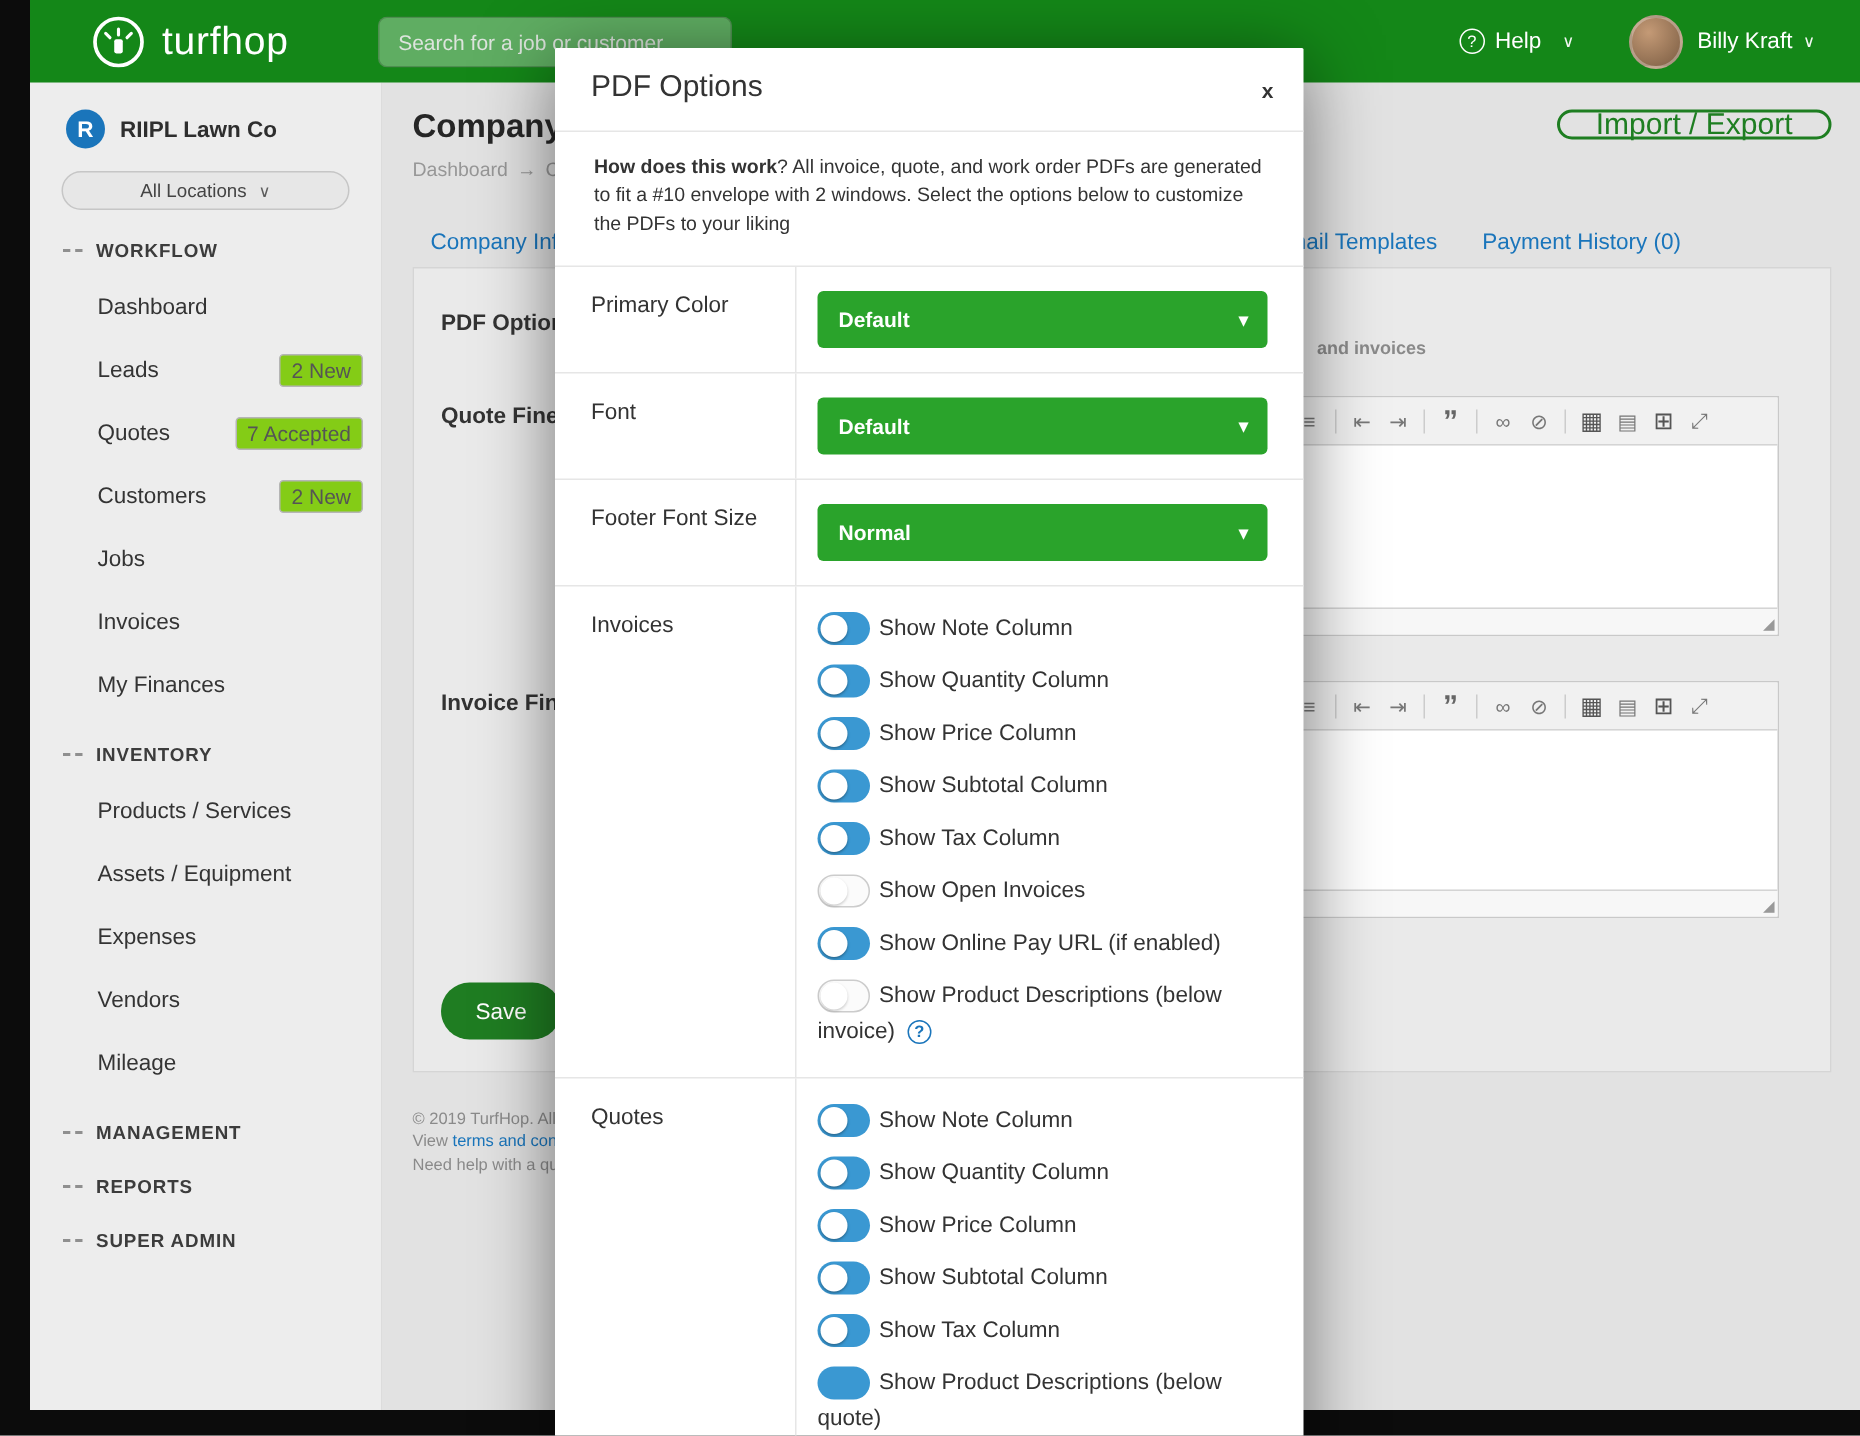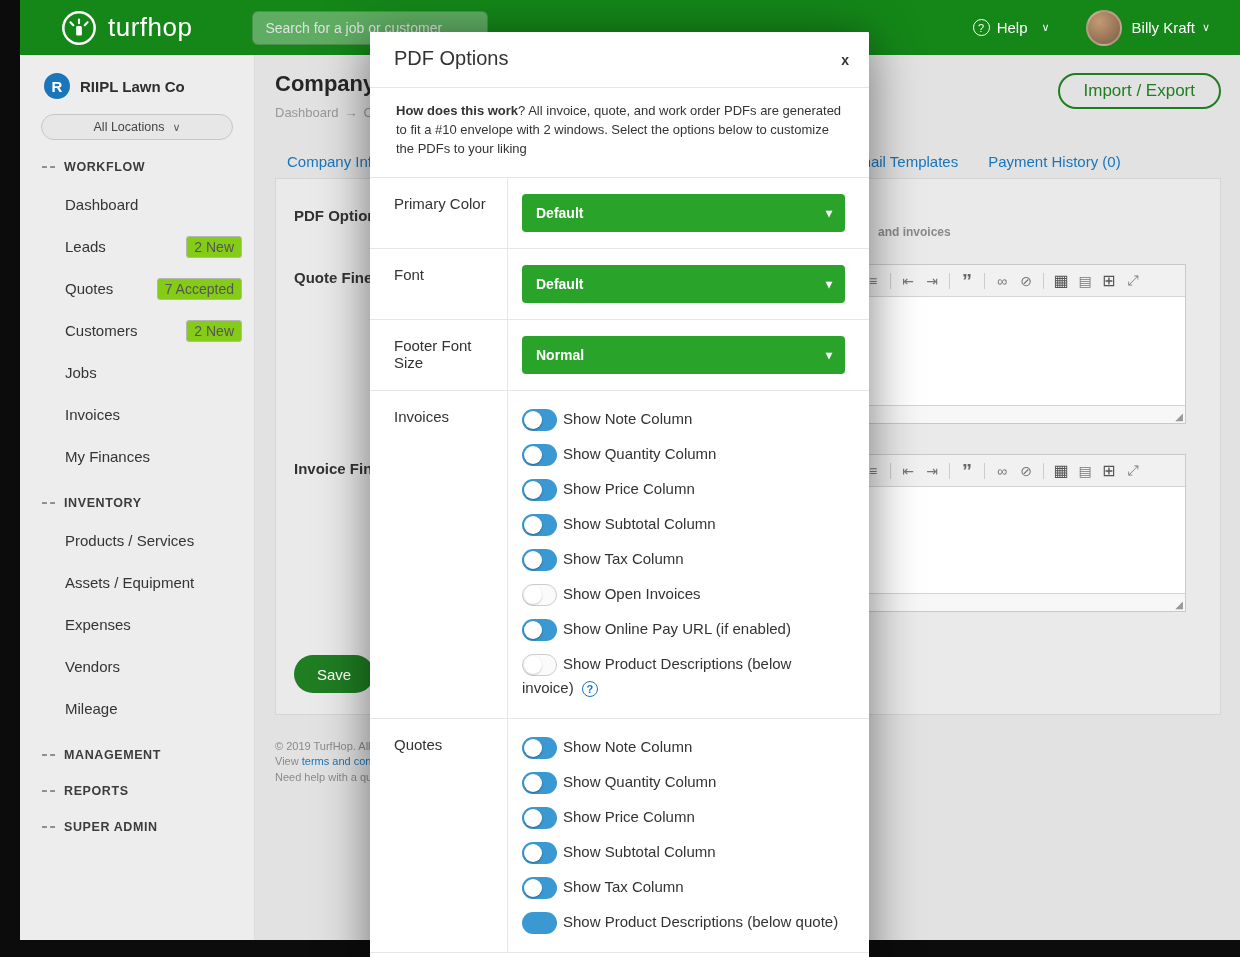--- a/index.html
+++ b/index.html
@@ -42,22 +42,22 @@
   .nav-item { position:relative; padding:12px 0 13px 45px; font-size:15px; color:#343434; cursor:pointer; }
   .badge { position:absolute; right:12px; top:50%; transform:translateY(-50%); border:1px solid #b5b5b5; background:#84cc16;
            color:#555; font-size:14px; padding:2px 7px; border-radius:3px; white-space:nowrap; }
 
   
   .main { position:absolute; left:235px; top:55px; right:0; bottom:0; }
   .page-title { position:absolute; left:20px; top:16px; font-size:22px; color:#262626; font-weight:bold; margin:0; }
   .breadcrumb { position:absolute; left:20px; top:50px; font-size:13px; color:#979797; }
   .breadcrumb .bc-link { color:#979797; cursor:pointer; }
   .bc-arrow { margin:0 6px; }
-  .import-btn { position:absolute; right:19px; top:18px; height:36px; padding:0 24px; border:2px solid #1e7e21; border-radius:19px;
-                color:#1e7e21; font-size:17px; background:transparent; display:flex; align-items:center; cursor:pointer; }
+  .import-btn { position:absolute; right:19px; top:18px; height:20px; padding:0 24px; border:2px solid #1e7e21; border-radius:19px;
+                color:#1e7e21; font-size:20px; background:transparent; display:flex; align-items:center; cursor:pointer; }
   .tabs { position:absolute; left:32px; top:98px; display:flex; gap:30px; font-size:15px; color:#1a75bb; }
   .tab { cursor:pointer; white-space:nowrap; }
   .tab-spacer { width:408px; }
 
   .panel { position:absolute; left:20px; right:19px; top:123px; height:537px; background:#eaeaea; border:1px solid #d5d5d5; }
   .form-label { position:absolute; font-weight:bold; font-size:15px; color:#333; white-space:nowrap; }
   .lbl-pdf { left:18px; top:28px; }
   .pdf-caption { position:absolute; left:602px; top:46px; font-size:12px; color:#8a8a8a; font-weight:bold; }
   .lbl-quote { left:18px; top:90px; }
   .lbl-invoice { left:18px; top:281px; }
@@ -84,21 +84,21 @@
 
   
   .modal { position:absolute; left:370px; top:32px; width:499px; height:1000px; background:#fff; z-index:50;
            box-shadow:0 8px 50px rgba(0,0,0,.5); border-radius:1px; }
   .modal-header { position:relative; height:56px; border-bottom:1px solid #e6e6e6; }
   .modal-title { position:absolute; left:24px; top:15px; font-size:20px; color:#333; }
   .modal-close { position:absolute; right:20px; top:20px; font-size:14px; font-weight:bold; color:#333; cursor:pointer; }
   .modal-intro { padding:14px 26px 18px 26px; font-size:13px; color:#333; line-height:1.45; }
   .m-rows { border-top:1px solid #e6e6e6; }
   .m-row { display:flex; border-bottom:1px solid #e6e6e6; }
-  .m-label { width:138px; flex-shrink:0; padding:17px 10px 17px 24px; border-right:1px solid #e6e6e6; font-size:15px; color:#333; }
+  .m-label { width:161px; flex-shrink:0; padding:17px 10px 17px 24px; border-right:1px solid #e6e6e6; font-size:15px; color:#333; }
   .m-control { flex:1; padding:16px 24px 16px 14px; }
   .select { height:38px; background:#2aa32b; border-radius:4px; color:#fff; display:flex; align-items:center; position:relative;
             padding:0 14px; font-size:14px; font-weight:bold; cursor:pointer; }
   .sel-caret { position:absolute; right:13px; font-size:12px; }
   .toggle-row { margin-bottom:11px; font-size:15px; color:#333; line-height:24px; }
   .toggle-row:last-child { margin-bottom:2px; }
   .toggle { display:inline-block; vertical-align:middle; width:35px; height:22px; border-radius:12px; position:relative; cursor:pointer; }
   .toggle.on { background:#3a98d2; }
   .toggle.off { background:#fbfbfb; border:1px solid #ccc; }
   .toggle .knob { position:absolute; left:2px; top:2px; width:18px; height:18px; border-radius:50%; background:#fff;

